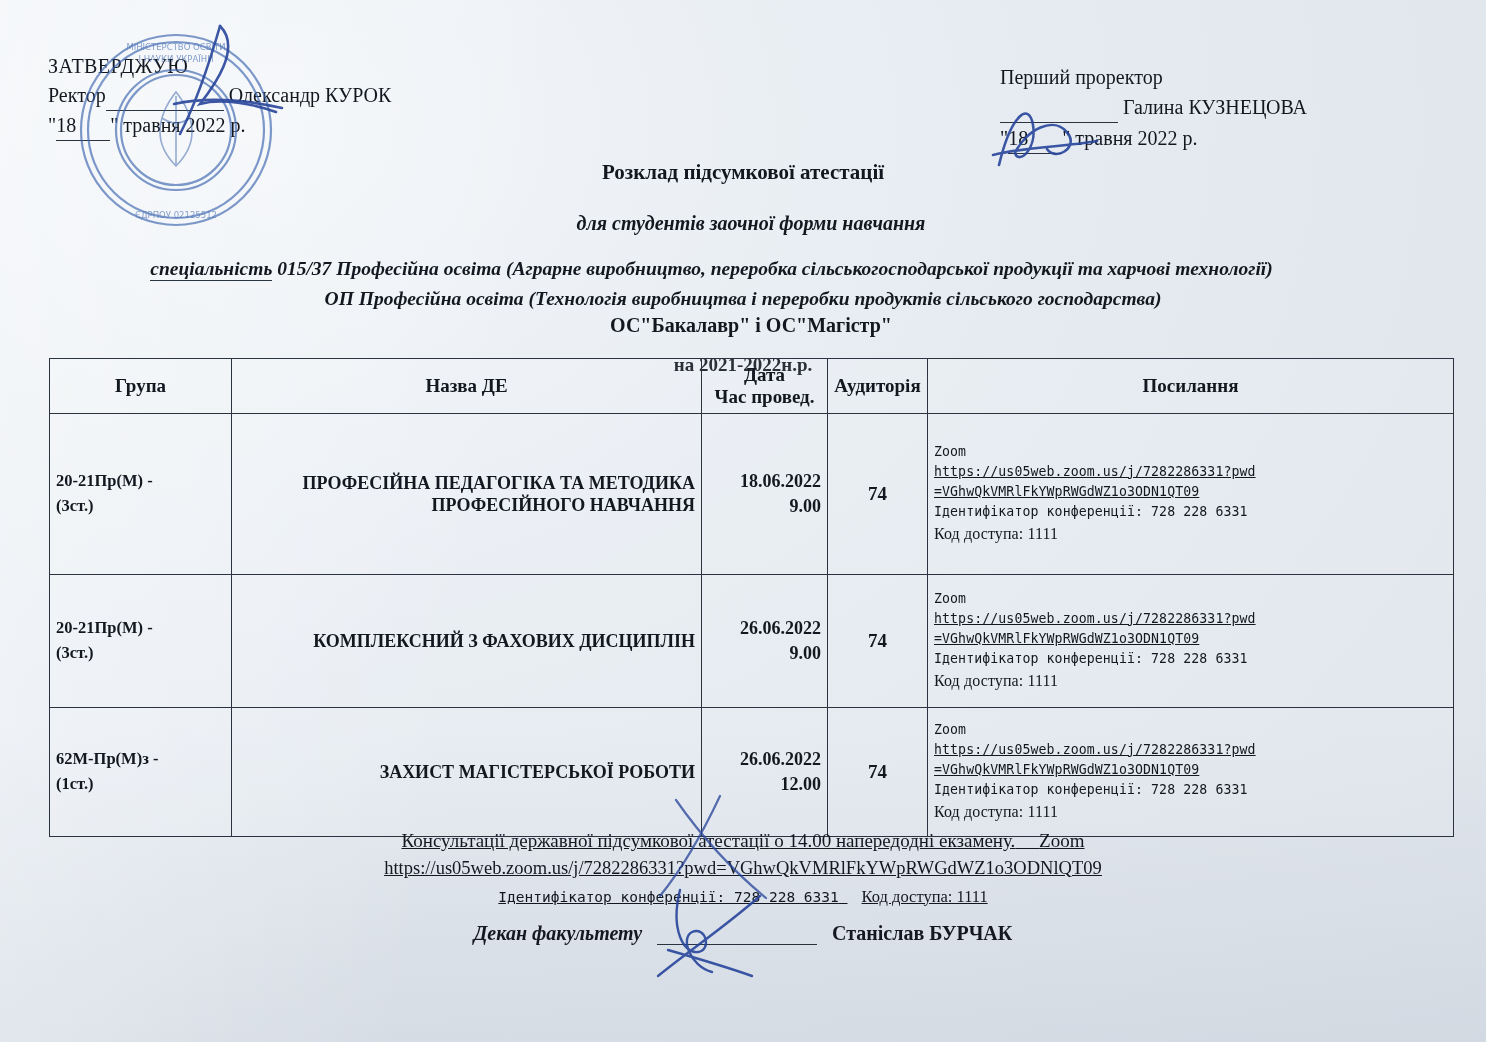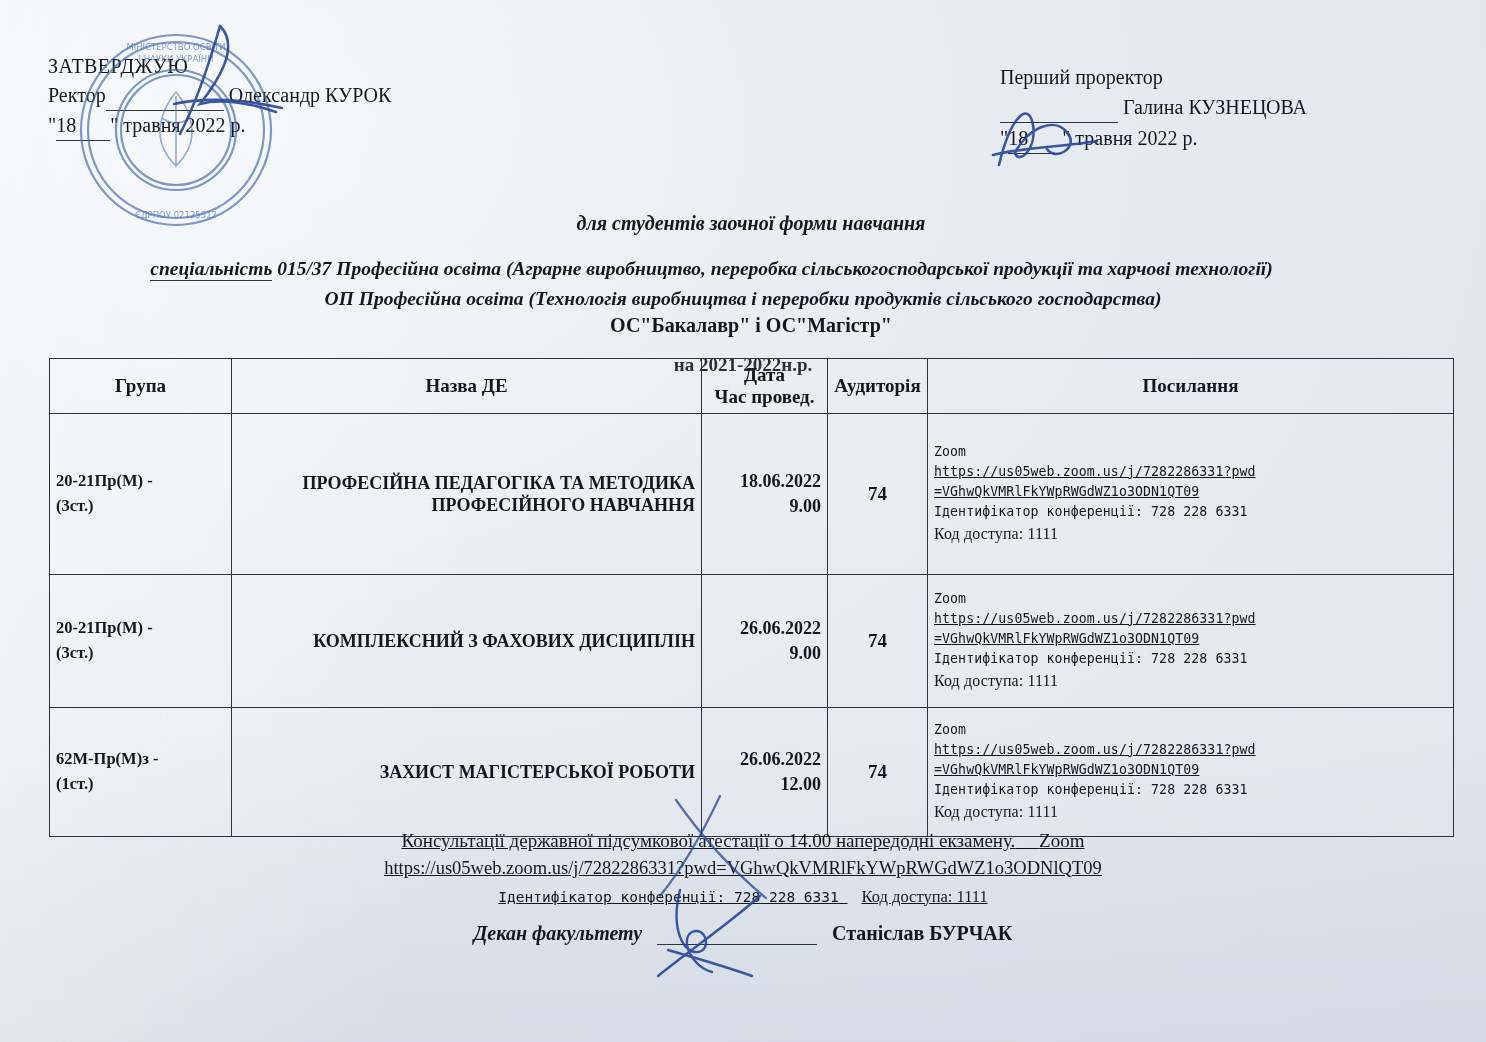--- a/index.html
+++ b/index.html
@@ -288,20 +288,21 @@
       <span class="ul-long">&nbsp;</span>
       <span>Галина КУЗНЕЦОВА</span>
     </div>
     <div>
       "<span class="ul">18</span>"
       <span>травня</span>
       <span>2022 р.</span>
     </div>
   </div>
 
+  <div class="doc-title">Розклад підсумкової атестації</div>
   <div class="sub1">для студентів заочної форми навчання</div>
   <div class="sub3">
     <span class="spec-label">спеціальність</span>
     <span>015/37  Професійна освіта (Аграрне виробництво, переробка сільськогосподарської продукції та харчові технології)</span>
   </div>
   <div class="sub4">ОП Професійна освіта (Технологія виробництва і переробки продуктів сільського господарства)</div>
   <div class="sub5">ОС"Бакалавр" і ОС"Магістр"</div>
   <div class="sub6">на 2021-2022н.р.</div>
 
   <table class="sched">

